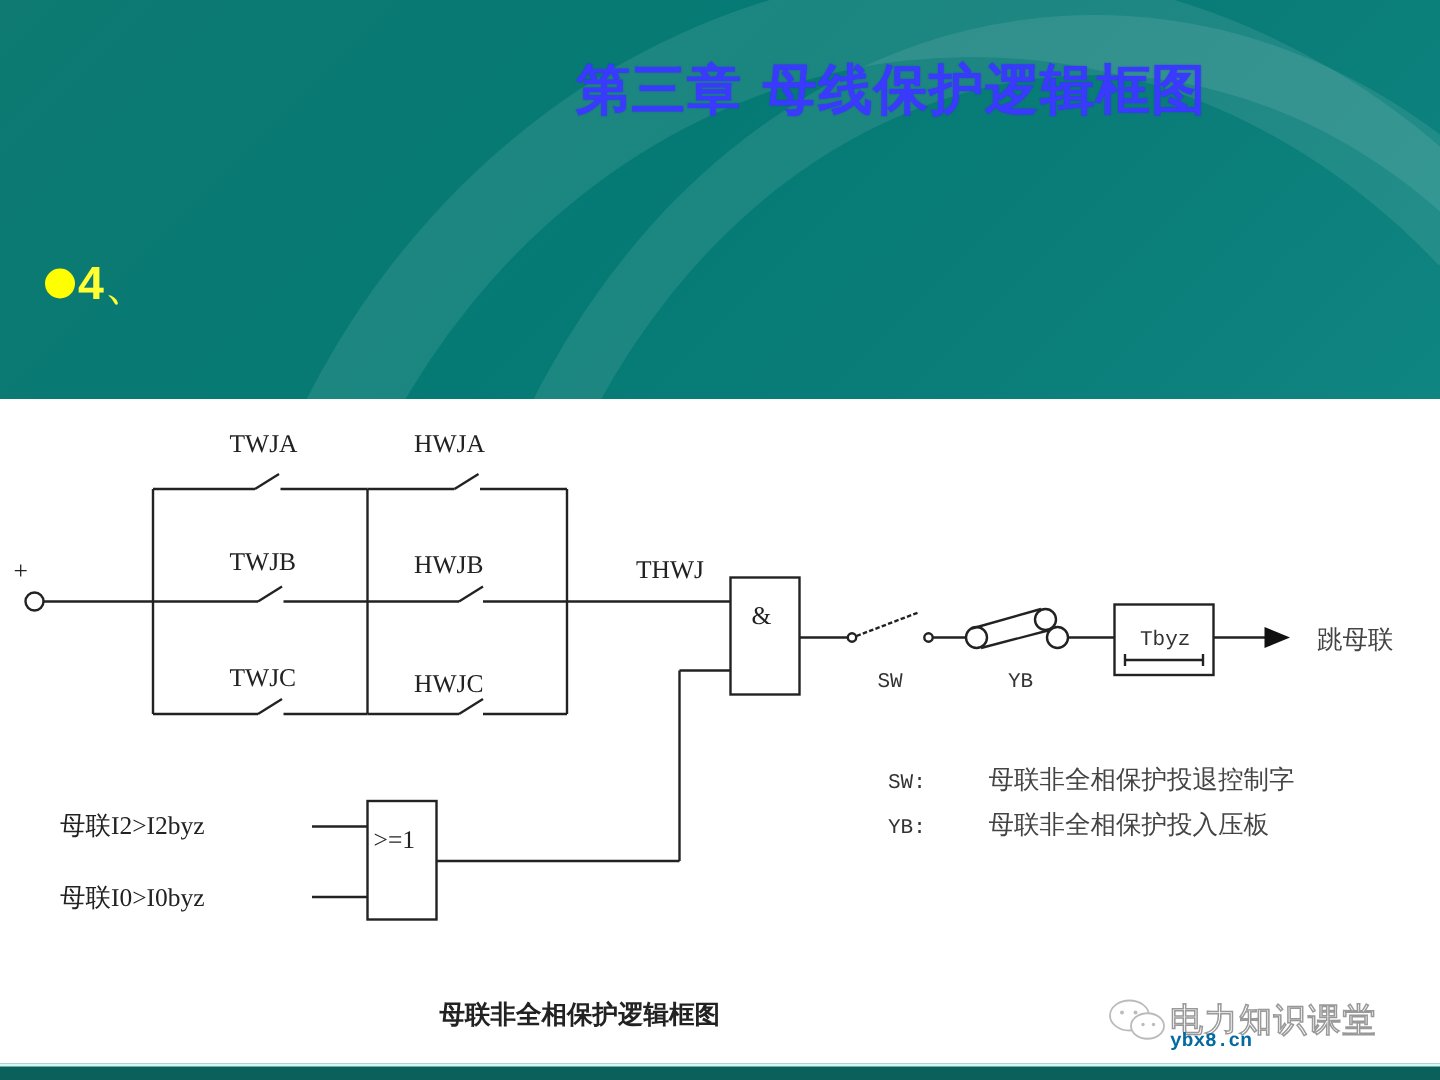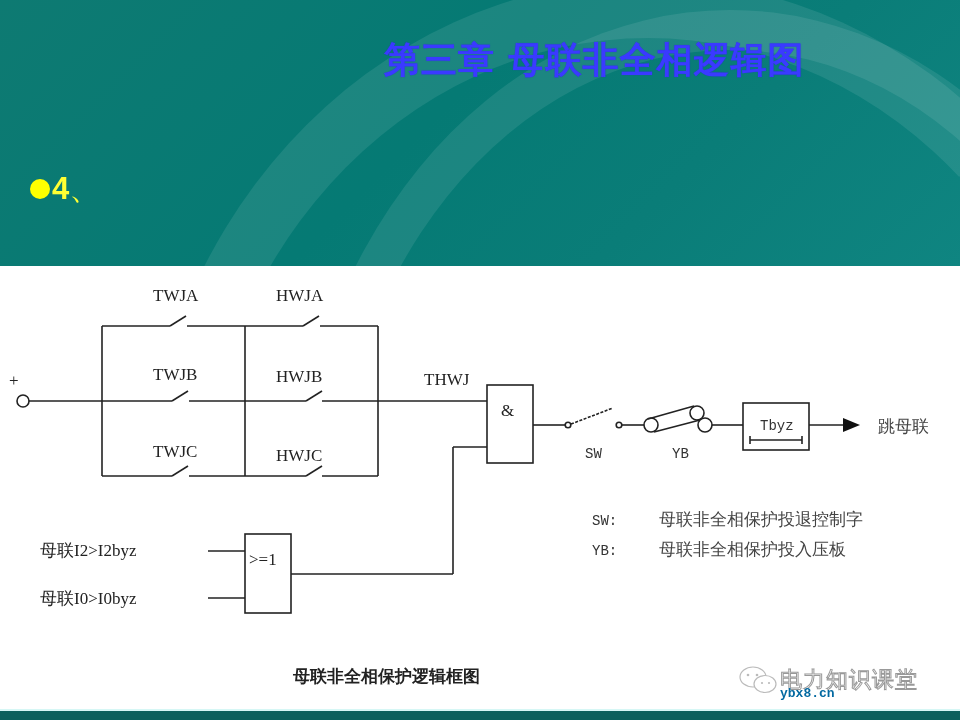--- a/index.html
+++ b/index.html
@@ -20,21 +20,21 @@
   .watermark { position:absolute; left:738px; top:664px; display:flex; align-items:center; }
   .wm-text { font-size:22px; color:#ffffff; -webkit-text-stroke:1px #999; font-weight:normal; letter-spacing:1px; }
   .wm-url { position:absolute; left:42px; top:22px; font-family:"Liberation Mono", monospace; font-size:13px; color:#0369a1; font-weight:bold; }
 </style>
 </head>
 <body>
 
 <div class="header">
   <div class="arc" style="left:140px; top:-20px; width:900px; height:1000px; border-width:58px;"></div>
   <div class="arc" style="left:290px; top:10px; width:800px; height:1000px; border-width:40px;"></div>
-  <div class="title">第三章 母联非全相逻辑图</div>
+  <div class="title">第三章 母线保护逻辑框图</div>
   <div class="subtitle">
     <span class="bullet"></span>
     <span class="subnum">4</span>
     <span>、</span>
   </div>
 </div>
 
 <svg class="diag" width="960" height="443" viewBox="0 266 960 443">
   <g stroke="#222" stroke-width="1.6" fill="none">
 

